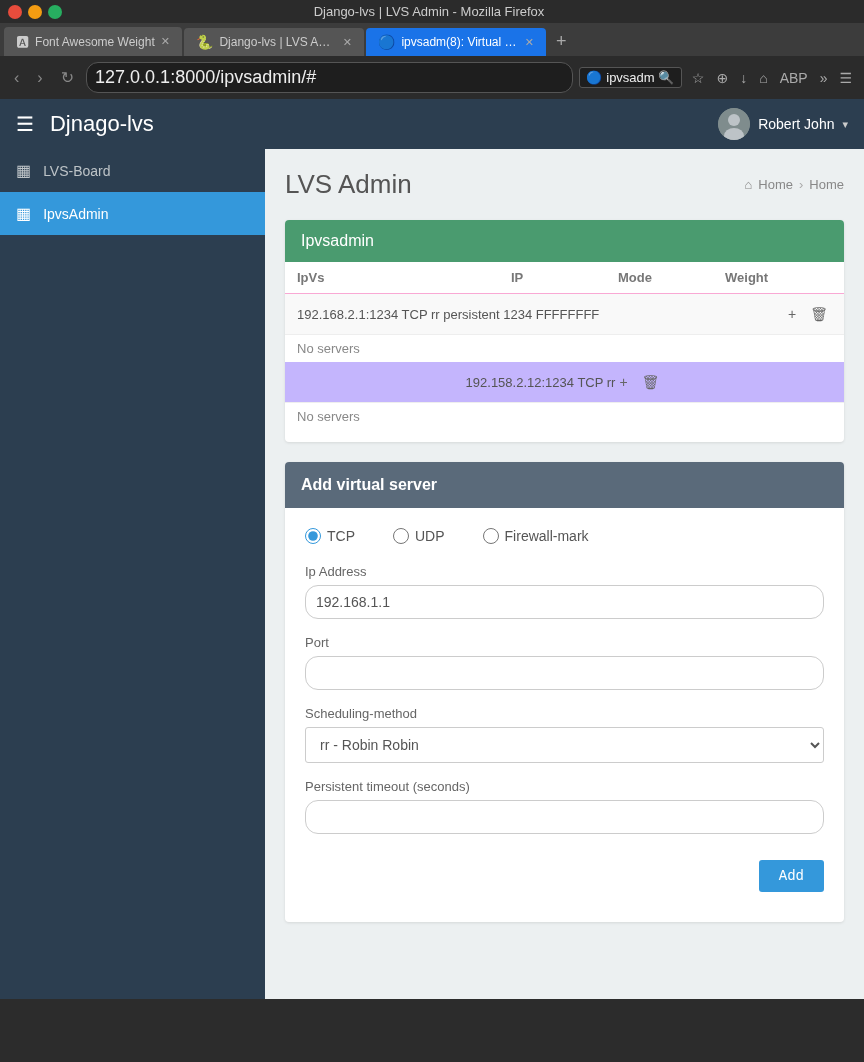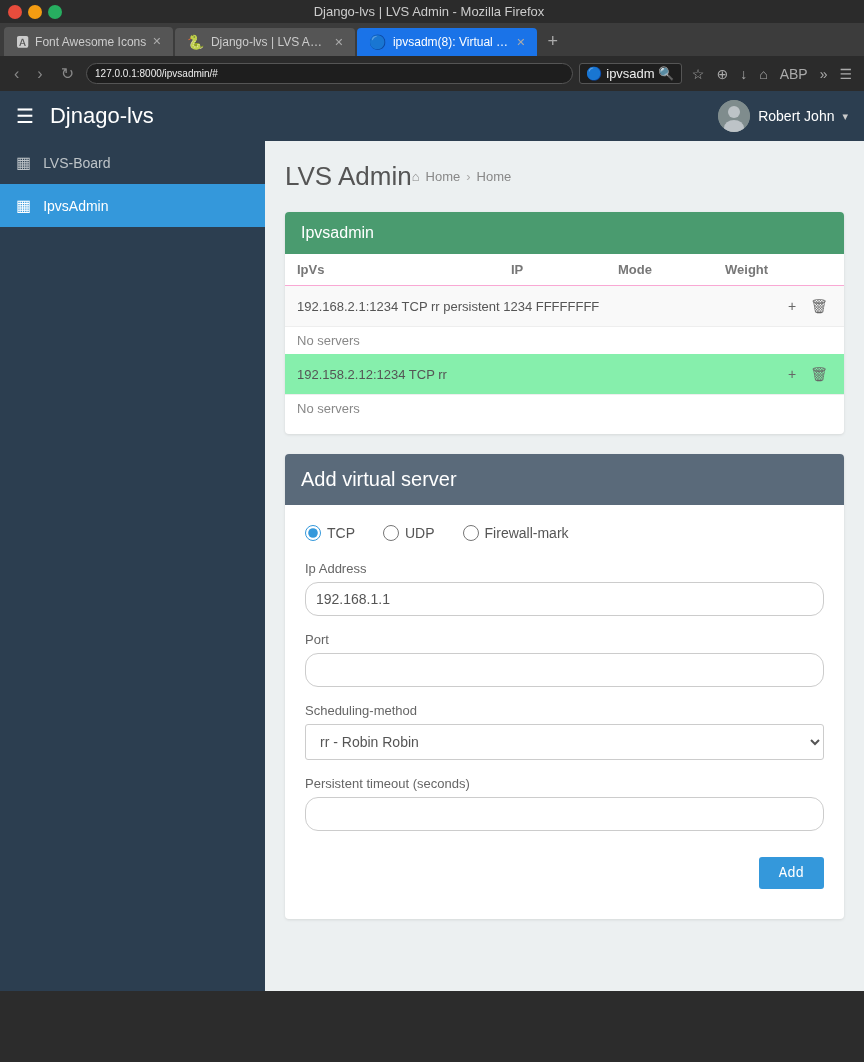--- a/index.html
+++ b/index.html
@@ -16,21 +16,21 @@
     .tab-bar { display: flex; align-items: flex-end; background: #3c3c3c; padding: 4px 4px 0; gap: 2px; }
     .tab { display: flex; align-items: center; gap: 6px; padding: 6px 12px; border-radius: 4px 4px 0 0; font-size: 12px; color: #ccc; background: #555; cursor: pointer; max-width: 180px; }
     .tab.active { background: #1a73e8; color: white; }
     .tab-favicon { font-size: 14px; }
     .tab-close { margin-left: auto; color: #aaa; font-size: 11px; }
     .tab-new { background: none; border: none; color: #aaa; font-size: 18px; cursor: pointer; padding: 4px 8px; }
 
     
     .address-bar { display: flex; align-items: center; gap: 6px; background: #2b2b2b; padding: 6px 8px; }
     .nav-btn { background: none; border: none; color: #888; font-size: 16px; cursor: pointer; padding: 2px 6px; border-radius: 3px; }
-    .address-input { flex: 1; background: #1e1e1e; border: 1px solid #555; border-radius: 12px; padding: 4px 8px; color: #eee; font-size: 10px; }
+    .address-input { flex: 1; background: #1e1e1e; border: 1px solid #555; border-radius: 12px; padding: 4px 8px; color: #eee; font-size: 18px; }
     .search-box { display: flex; align-items: center; background: #1e1e1e; border: 1px solid #555; border-radius: 3px; padding: 2px 6px; color: #eee; font-size: 13px; gap: 4px; }
     .toolbar-icons { display: flex; align-items: center; gap: 4px; }
     .toolbar-icon { color: #aaa; font-size: 14px; cursor: pointer; padding: 2px 4px; }
 
     
     .app-container { display: flex; flex-direction: column; min-height: 900px; }
 
     
     .top-navbar { background: #2c3e50; display: flex; align-items: center; padding: 0 16px; height: 50px; }
     .hamburger { color: white; font-size: 20px; cursor: pointer; margin-right: 16px; }
@@ -45,46 +45,46 @@
     
     .sidebar { width: 265px; background: #2c3e50; min-height: 850px; }
     .sidebar-item { display: flex; align-items: center; gap: 12px; padding: 12px 16px; color: #bdc3c7; cursor: pointer; font-size: 14px; }
     .sidebar-item.active { background: #3498db; color: white; }
     .sidebar-icon { font-size: 16px; }
 
     
     .content-area { flex: 1; background: #ecf0f1; padding: 20px; }
 
     
-    .page-header { display: flex; align-items: center; justify-content: flex-start; margin-bottom: 20px; }
+    .page-header { display: flex; align-items: center; justify-content: space-between; margin-bottom: 20px; }
     .page-title { font-size: 26px; font-weight: 300; color: #555; }
     .breadcrumb { display: flex; align-items: center; gap: 6px; color: #888; font-size: 13px; }
     .breadcrumb-sep { color: #aaa; }
 
     
     .card { background: white; border-radius: 4px; margin-bottom: 20px; overflow: hidden; box-shadow: 0 1px 3px rgba(0,0,0,0.1); }
     .card-header { background: #4a9b6f; padding: 12px 16px; }
     .card-header-title { color: white; font-size: 16px; font-weight: 500; }
     .card-body { padding: 16px; }
     .table-row { padding: 10px 12px; display: flex; align-items: center; justify-content: space-between; border-bottom: 1px solid #eee; }
     .table-row.row-light { background: #f9f9f9; gap: 46px; }
-    .table-row.row-yellow { background: #86efac; }
+    .table-row.row-yellow { background: #c4b5fd; justify-content: center; }
     .row-text { font-size: 13px; color: #555; }
     .row-actions { display: flex; gap: 6px; align-items: center; }
     .action-btn { background: none; border: none; cursor: pointer; color: #666; font-size: 14px; padding: 2px 4px; }
     .no-servers { padding: 6px 12px; font-size: 13px; color: #888; }
 
     
     .form-card { background: white; border-radius: 4px; box-shadow: 0 1px 3px rgba(0,0,0,0.1); overflow: hidden; }
     .form-card-header { background: #5a6a7a; padding: 14px 16px; }
-    .form-card-header-title { color: white; font-size: 20px; font-weight: 400; }
+    .form-card-header-title { color: white; font-size: 16px; font-weight: 700; }
     .form-body { padding: 20px; }
 
     
-    .radio-group { display: flex; align-items: center; gap: 28px; margin-bottom: 20px; }
+    .radio-group { display: flex; align-items: center; gap: 38px; margin-bottom: 20px; }
     .radio-option { display: flex; align-items: center; gap: 6px; cursor: pointer; font-size: 14px; color: #555; }
     .radio-input { width: 16px; height: 16px; accent-color: #3498db; }
 
     
     .form-group { margin-bottom: 16px; }
     .form-label { display: block; font-size: 13px; color: #666; margin-bottom: 6px; }
     .form-control { width: 100%; padding: 8px 10px; border: 1px solid #ccc; border-radius: 13px; font-size: 14px; color: #555; outline: none; }
     .form-select { width: 100%; padding: 8px 10px; border: 1px solid #ccc; border-radius: 3px; font-size: 14px; color: #555; outline: none; background: white; appearance: auto; }
 
     
@@ -111,21 +111,21 @@
       <span class="win-btn min"></span>
       <span class="win-btn max"></span>
     </div>
     <div class="title-text">Django-lvs | LVS Admin - Mozilla Firefox</div>
     <div style="width:60px"></div>
   </div>
 
   <div class="tab-bar">
     <div class="tab">
       <span class="tab-favicon">🅰</span>
-      <span style="font-size:12px; white-space:nowrap; overflow:hidden; text-overflow:ellipsis; max-width:120px;">Font Awesome Icons</span>
+      <span style="font-size:12px; white-space:nowrap; overflow:hidden; text-overflow:ellipsis; max-width:120px;">Font Awesome Weight</span>
       <span class="tab-close">✕</span>
     </div>
     <div class="tab">
       <span class="tab-favicon">🐍</span>
       <span style="font-size:12px; white-space:nowrap; overflow:hidden; text-overflow:ellipsis; max-width:120px;">Django-lvs | LVS Admin</span>
       <span class="tab-close">✕</span>
     </div>
     <div class="tab active">
       <span class="tab-favicon">🔵</span>
       <span style="font-size:12px; white-space:nowrap; overflow:hidden; text-overflow:ellipsis; max-width:120px;">ipvsadm(8): Virtual S...</span>

